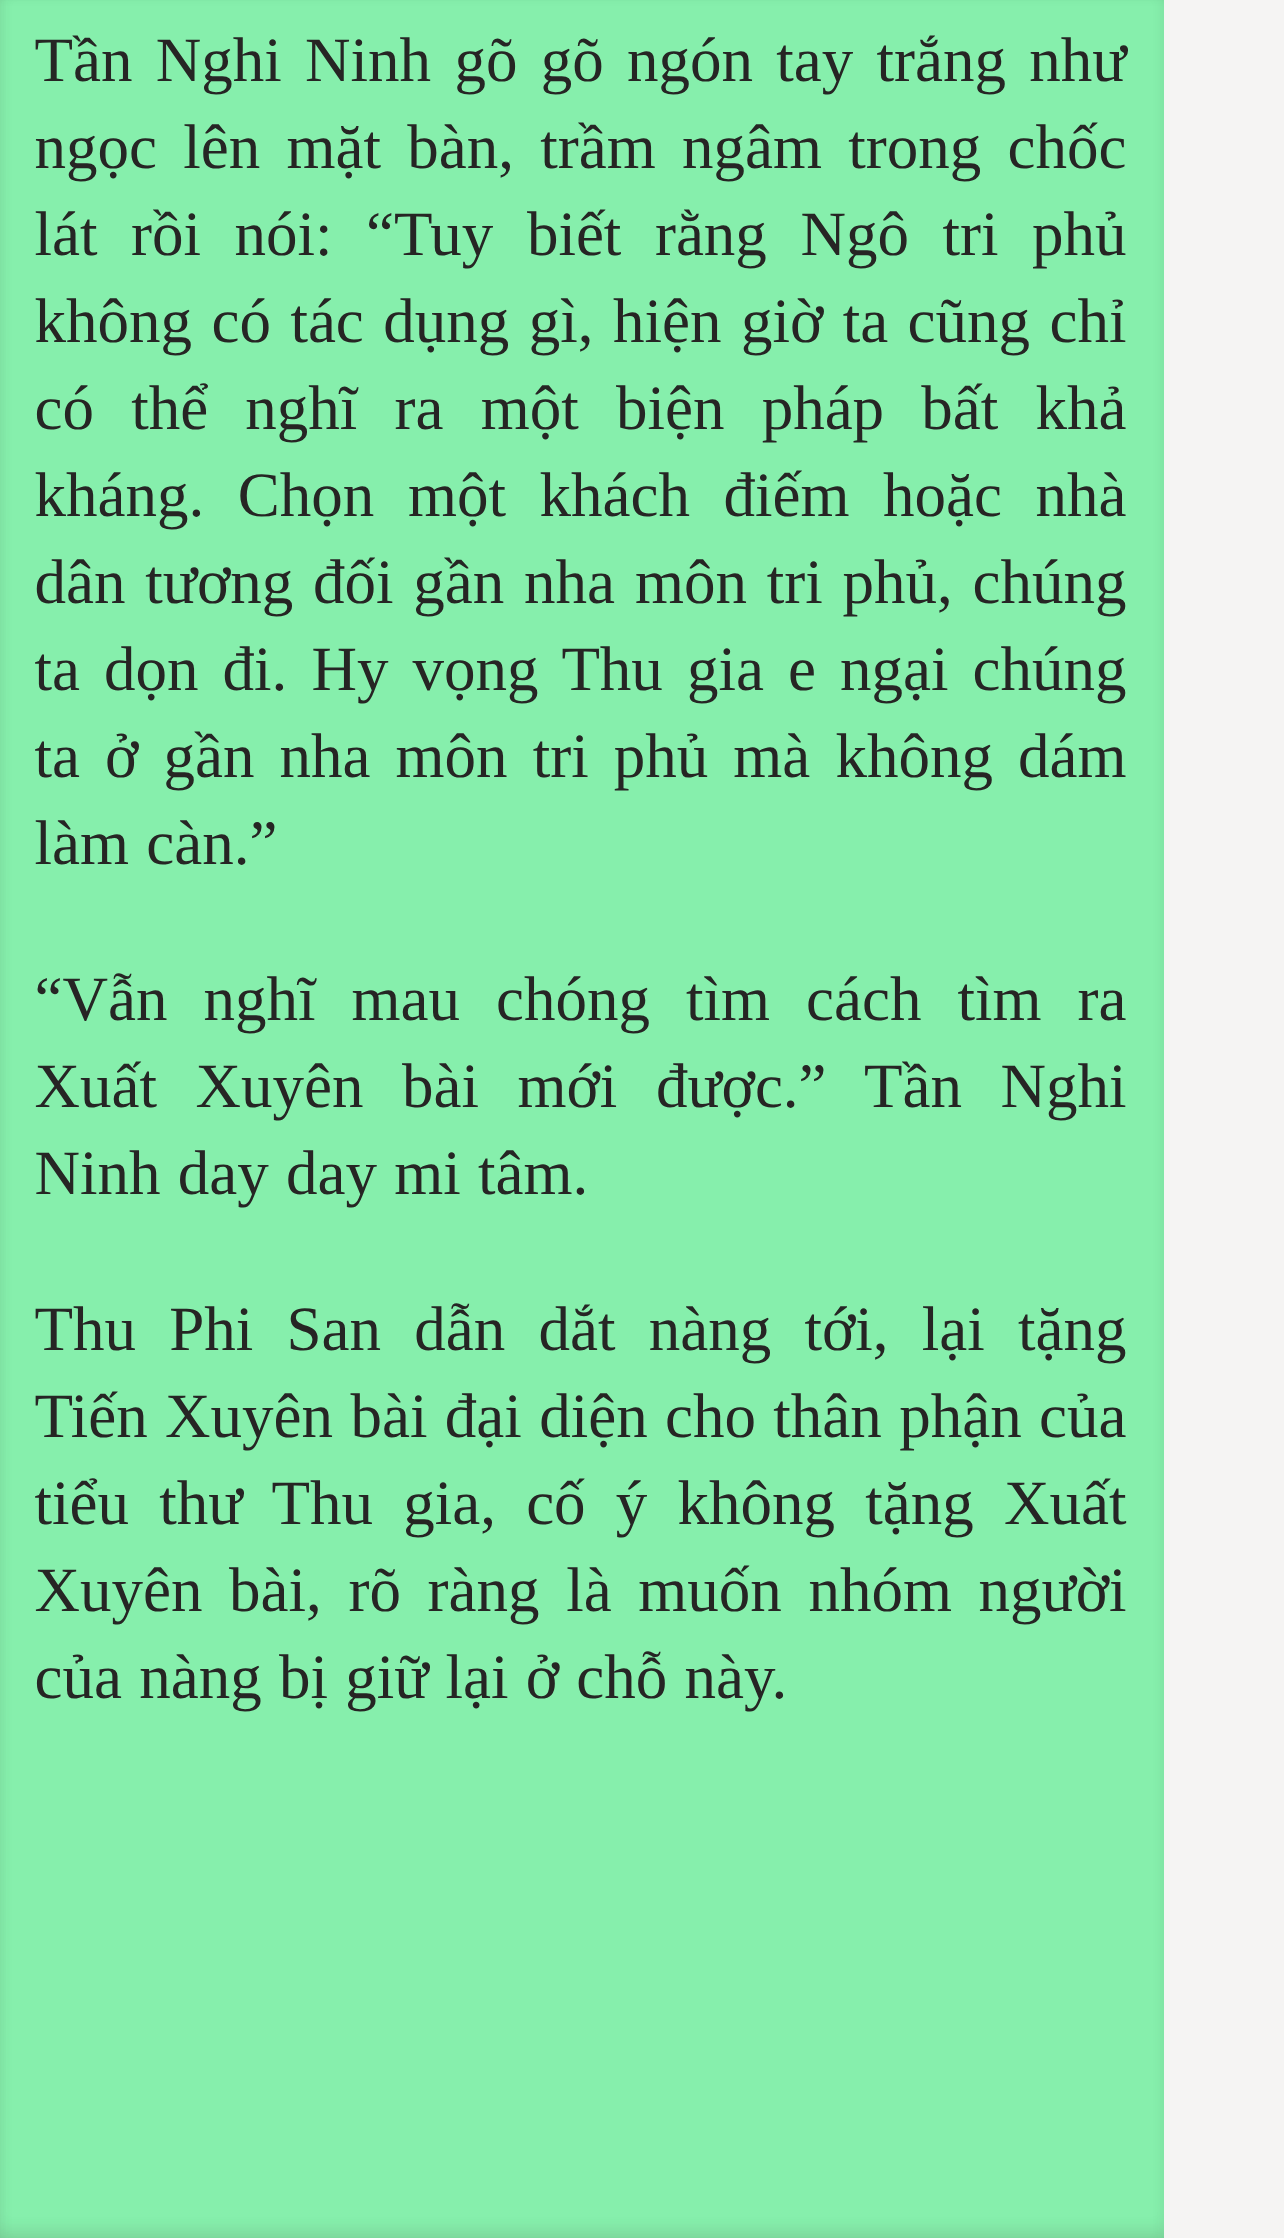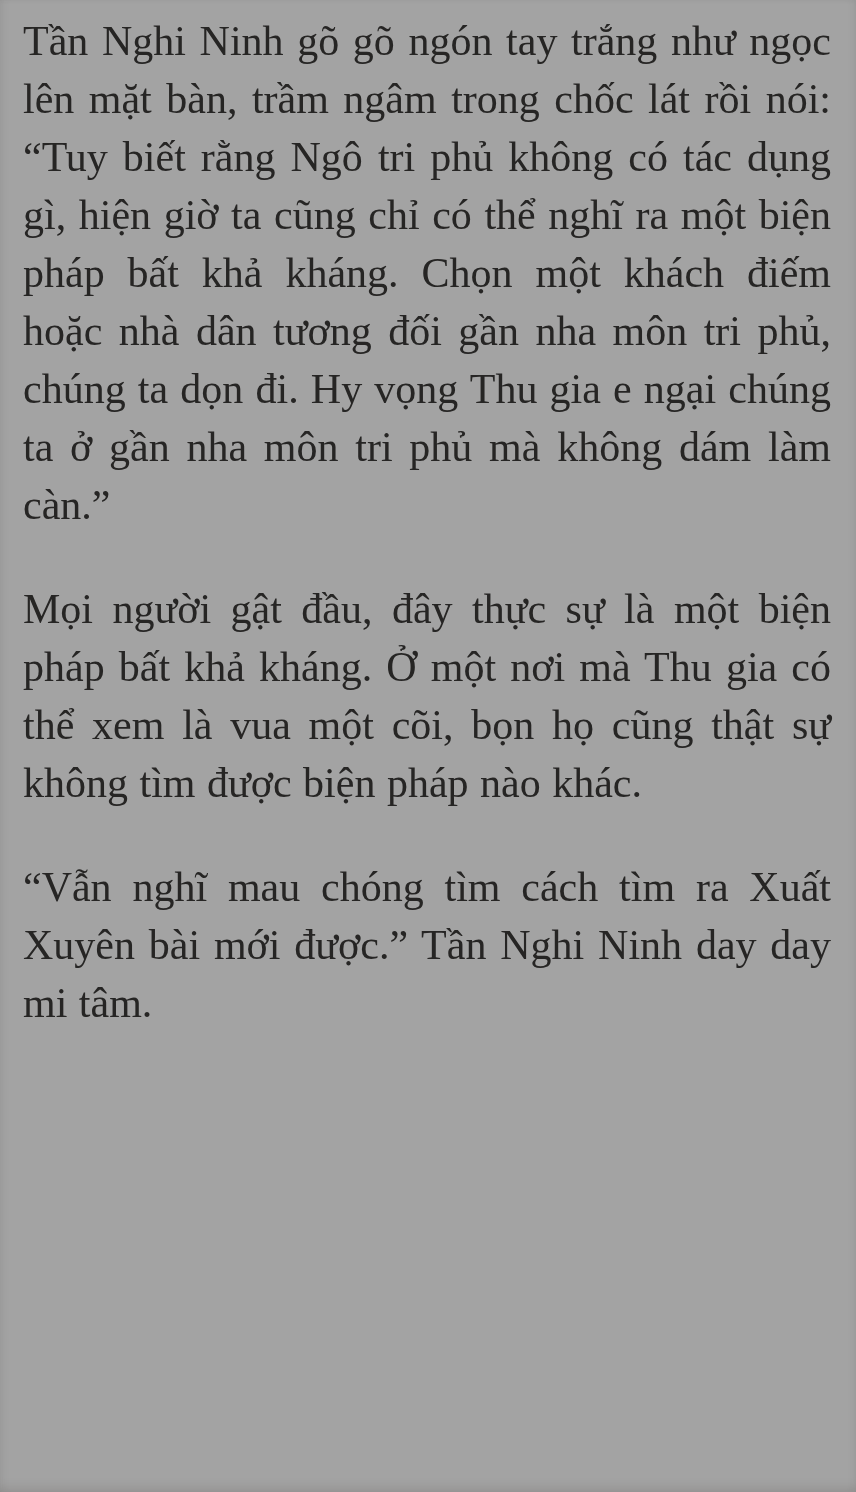--- a/index.html
+++ b/index.html
@@ -8,23 +8,23 @@
     width: 856px;
     height: 1492px;
     overflow: hidden;
   }
   body {
     background: #f5f4f3;
     font-family: "Liberation Serif", "DejaVu Serif", serif;
   }
   .reader-page {
     position: relative;
-    width: 856px;
+    width: 776px;
     height: 1492px;
-    background: #a3a3a3;
+    background: #86efac;
     box-sizing: border-box;
   }
   .page-content {
     position: relative;
     box-sizing: border-box;
     width: 100%;
     height: 100%;
     padding: 12px 25px 0 23px;
     color: #262524;
     font-size: 42px;
@@ -52,17 +52,17 @@
       inset -7px 0 8px -5px rgba(60, 55, 50, 0.05),
       inset 0 4px 6px -4px rgba(60, 55, 50, 0.04);
   }
 </style>
 </head>
 <body>
 
 <div class="reader-page">
   <div class="page-content">
     <p>Tần Nghi Ninh gõ gõ ngón tay trắng như ngọc lên mặt bàn, trầm ngâm trong chốc lát rồi nói: “Tuy biết rằng Ngô tri phủ không có tác dụng gì, hiện giờ ta cũng chỉ có thể nghĩ ra một biện pháp bất khả kháng. Chọn một khách điếm hoặc nhà dân tương đối gần nha môn tri phủ, chúng ta dọn đi. Hy vọng Thu gia e ngại chúng ta ở gần nha môn tri phủ mà không dám làm càn.”</p>
-    <p>Mọi người gật đầu, đây thực sự là một biện pháp bất khả kháng. Ở một nơi mà Thu gia có thể xem là vua một cõi, bọn họ cũng thật sự không tìm được biện pháp nào khác.</p>
     <p>“Vẫn nghĩ mau chóng tìm cách tìm ra Xuất Xuyên bài mới được.” Tần Nghi Ninh day day mi tâm.</p>
+    <p>Thu Phi San dẫn dắt nàng tới, lại tặng Tiến Xuyên bài đại diện cho thân phận của tiểu thư Thu gia, cố ý không tặng Xuất Xuyên bài, rõ ràng là muốn nhóm người của nàng bị giữ lại ở chỗ này.</p>
   </div>
   <div class="edge-vignette"></div>
 </div>
 
 </body></html>

